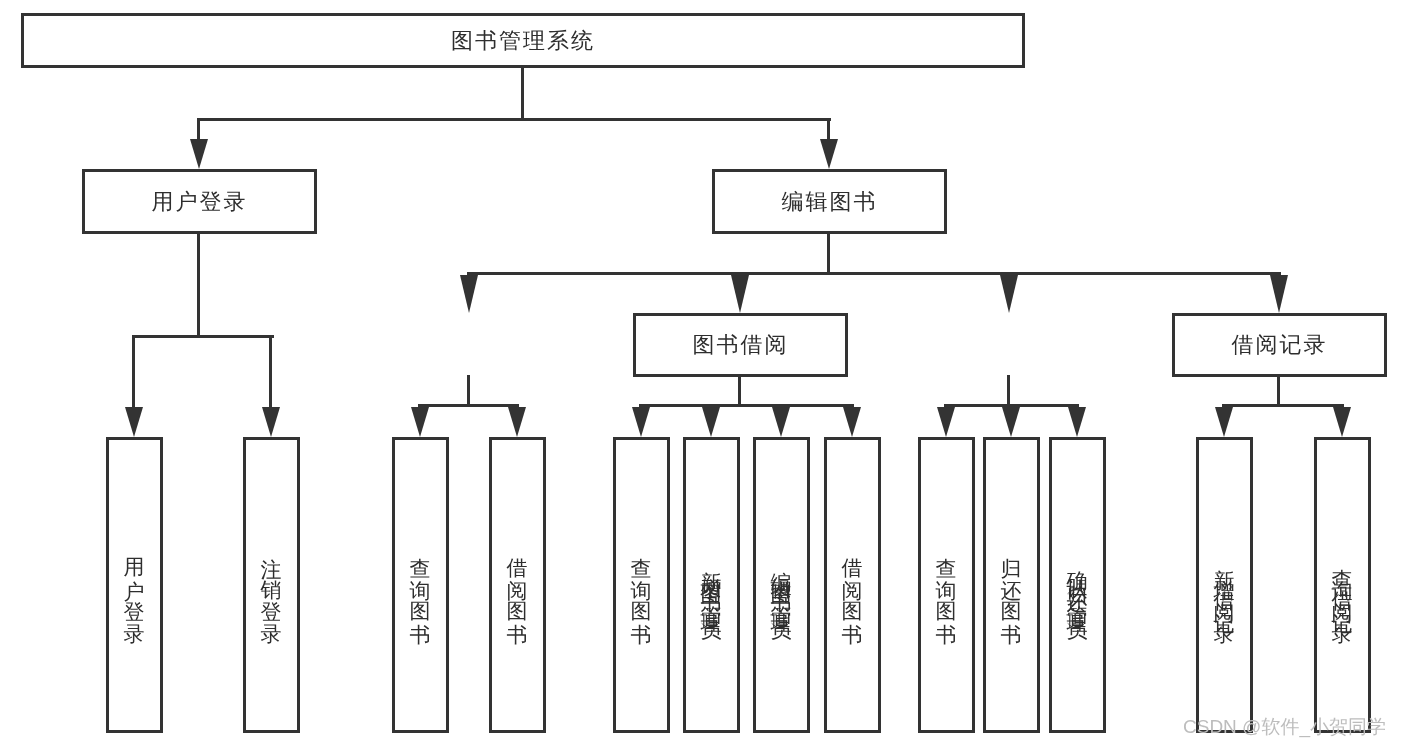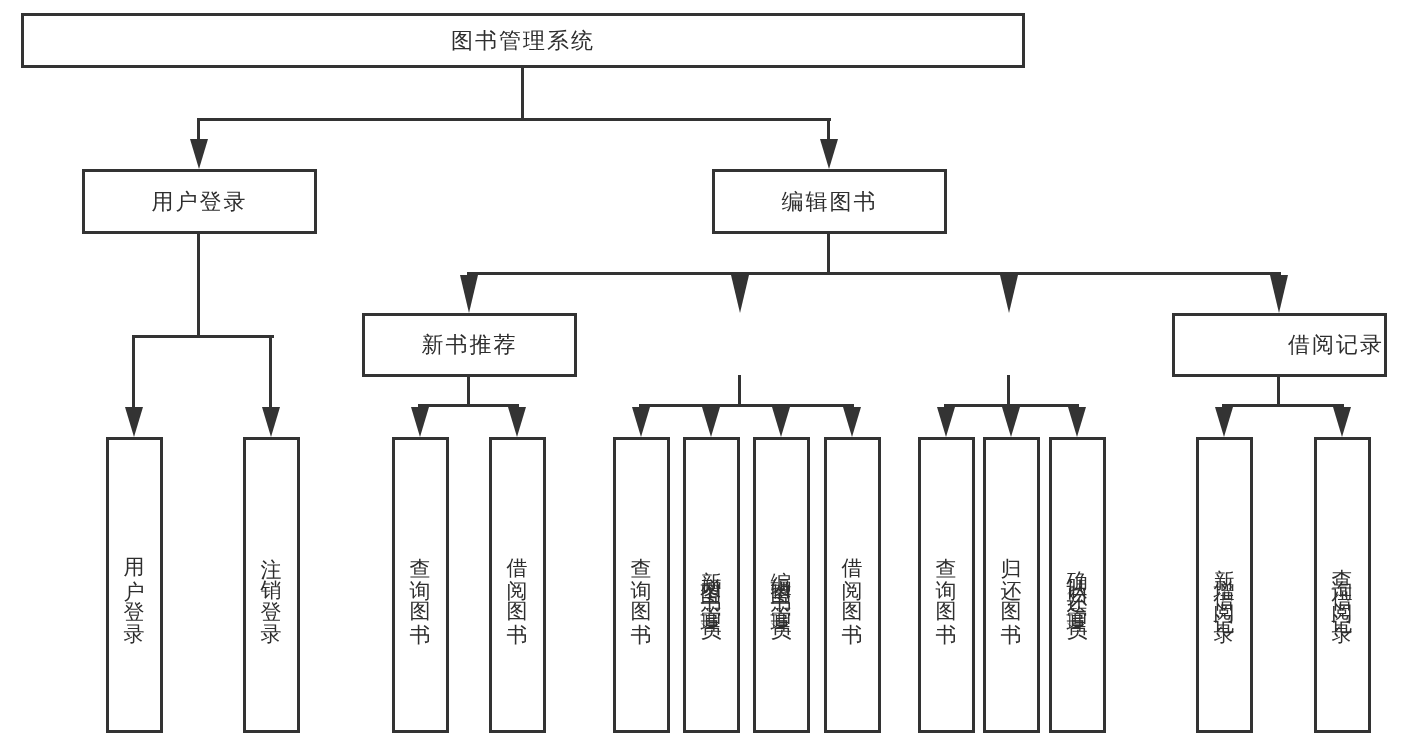--- a/index.html
+++ b/index.html
@@ -110,24 +110,24 @@
     <span class="lbl">图书管理系统</span>
   </div>
 
   <div class="box" style="left:82px;top:169px;width:235px;height:65px;">
     <span class="lbl">用户登录</span>
   </div>
   <div class="box" style="left:712px;top:169px;width:235px;height:65px;">
     <span class="lbl">编辑图书</span>
   </div>
 
-  <div class="box" style="left:362px;top:313px;width:215px;height:64px;">
-    <span class="lbl">新书推荐</span>
+  <div class="box" style="left:633px;top:313px;width:215px;height:64px;">
+    <span class="lbl">图书借阅</span>
   </div>
-  <div class="box" style="left:1172px;top:313px;width:215px;height:64px;justify-content:flex-end;">
+  <div class="box" style="left:1172px;top:313px;width:215px;height:64px;">
     <span class="lbl">借阅记录</span>
   </div>
 
   <div class="box leaf" style="left:106px;top:437px;width:57px;height:296px;">
     <span class="vlbl sp-wide">用户登录</span>
   </div>
   <div class="box leaf" style="left:243px;top:437px;width:57px;height:296px;">
     <span class="vlbl sp-wide">注销登录</span>
   </div>
 
@@ -161,14 +161,15 @@
     <span class="vlbl sp-tight">确认归还（管理员）</span>
   </div>
 
   <div class="box leaf" style="left:1196px;top:437px;width:57px;height:296px;">
     <span class="vlbl sp-mid">新增借阅记录</span>
   </div>
   <div class="box leaf" style="left:1314px;top:437px;width:57px;height:296px;">
     <span class="vlbl sp-mid">查询借阅记录</span>
   </div>
 
+  <div class="watermark">CSDN @软件_小贺同学</div>
 
 </div>
 
 </body></html>

